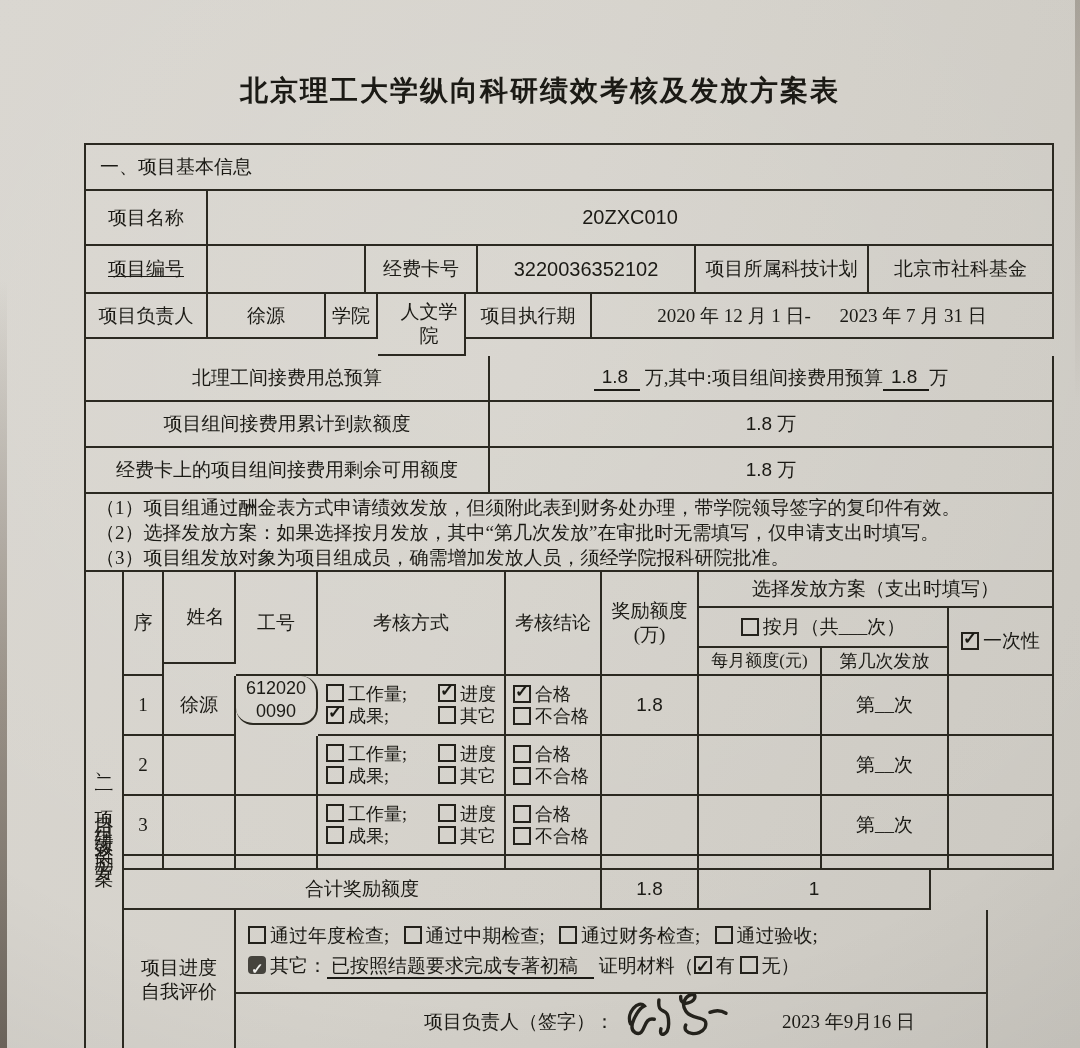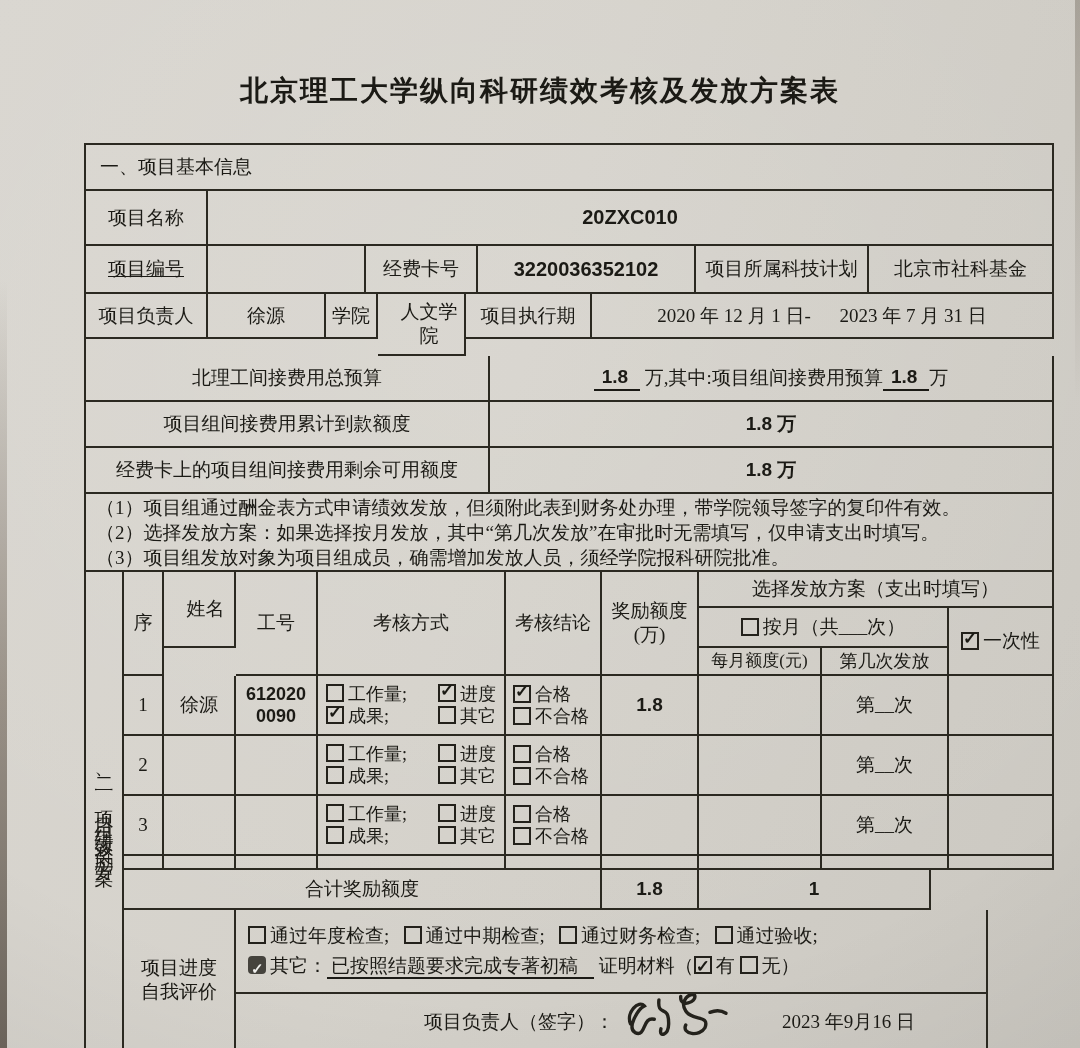--- a/index.html
+++ b/index.html
@@ -21,21 +21,21 @@
   .doc-title{position:absolute;top:72px;left:0;width:100%;text-align:center;
     font-size:28px;font-weight:bold;letter-spacing:2px;}
 
   .form{position:absolute;left:84px;top:143px;width:968px;
     border-left:2px solid var(--ln);border-top:2px solid var(--ln);font-size:19px;}
   .row{display:flex;}
   .c{box-sizing:border-box;border-right:2px solid var(--ln);border-bottom:2px solid var(--ln);
      display:flex;align-items:center;justify-content:center;text-align:center;overflow:hidden;line-height:1.25;}
   .left{justify-content:flex-start;text-align:center;}
   .col{flex-direction:column;}
-  .num{font-family:"Liberation Sans","DejaVu Sans",sans-serif;font-weight:bold;}
+  .num{font-family:"Liberation Sans","DejaVu Sans",sans-serif;font-weight:normal;}
   .pre{white-space:pre;}
   .u{border-bottom:2px solid var(--ink);padding:0 12px 1px 8px;}
 
   
   .cb{display:inline-block;width:14px;height:14px;border:2px solid #23211b;position:relative;
       margin-right:4px;flex:none;background:transparent;vertical-align:-2px;}
   .cb[data-checked="true"]::after{content:"✓";position:absolute;left:0px;top:-6px;font-size:17px;font-weight:bold;color:#1a1913;}
   .cb-dark{background:#45433d;border-color:#45433d;border-radius:4px;}
   .cb-dark[data-checked="true"]::after{color:#efefec;top:-4px;left:1px;font-size:15px;}
 
@@ -117,21 +117,21 @@
 
   <div class="row">
     <div class="c w-vert" style="height:480px;">
       <span class="vert-label">二、项目组绩效奖励方案</span>
     </div>
 
     <div style="width:930px;">
 
       <div class="row">
         <div class="c w-seq" style="height:104px;">序</div>
-        <div class="c w-nm" style="height:76px;padding-left:13px;">姓名</div>
+        <div class="c w-nm" style="height:92px;padding-left:13px;">姓名</div>
         <div class="c w-id" style="height:104px;">工号</div>
         <div class="c w-met" style="height:104px;">考核方式</div>
         <div class="c w-con" style="height:104px;">考核结论</div>
         <div class="c w-amt col" style="height:104px;">
           <div>奖励额度</div>
           <div>(万)</div>
         </div>
         <div style="width:355px;">
           <div class="row">
             <div class="c" style="width:355px;height:36px;">选择发放方案（支出时填写）</div>
@@ -153,21 +153,21 @@
               <span class="cb" data-checked="true"></span>
               <span>一次性</span>
             </div>
           </div>
         </div>
       </div>
 
       <div class="row">
         <div class="c w-seq" style="height:60px;">1</div>
         <div class="c w-nm" style="height:60px;">徐源</div>
-        <div class="c w-id num" style="height:60px;font-size:18px;word-break:break-all;padding:0 6px;">6120200090</div>
+        <div class="c w-id num" style="height:49px;font-size:18px;word-break:break-all;padding:0 6px;border-radius:17px;">6120200090</div>
         <div class="c w-met col" style="height:60px;">
           <div class="met-line">
             <span><span class="cb" data-checked="false"></span><span>工作量;</span></span>
             <span><span class="cb" data-checked="true"></span><span>进度</span></span>
           </div>
           <div class="met-line">
             <span><span class="cb" data-checked="true"></span><span>成果;</span></span>
             <span><span class="cb" data-checked="false"></span><span>其它</span></span>
           </div>
         </div>

